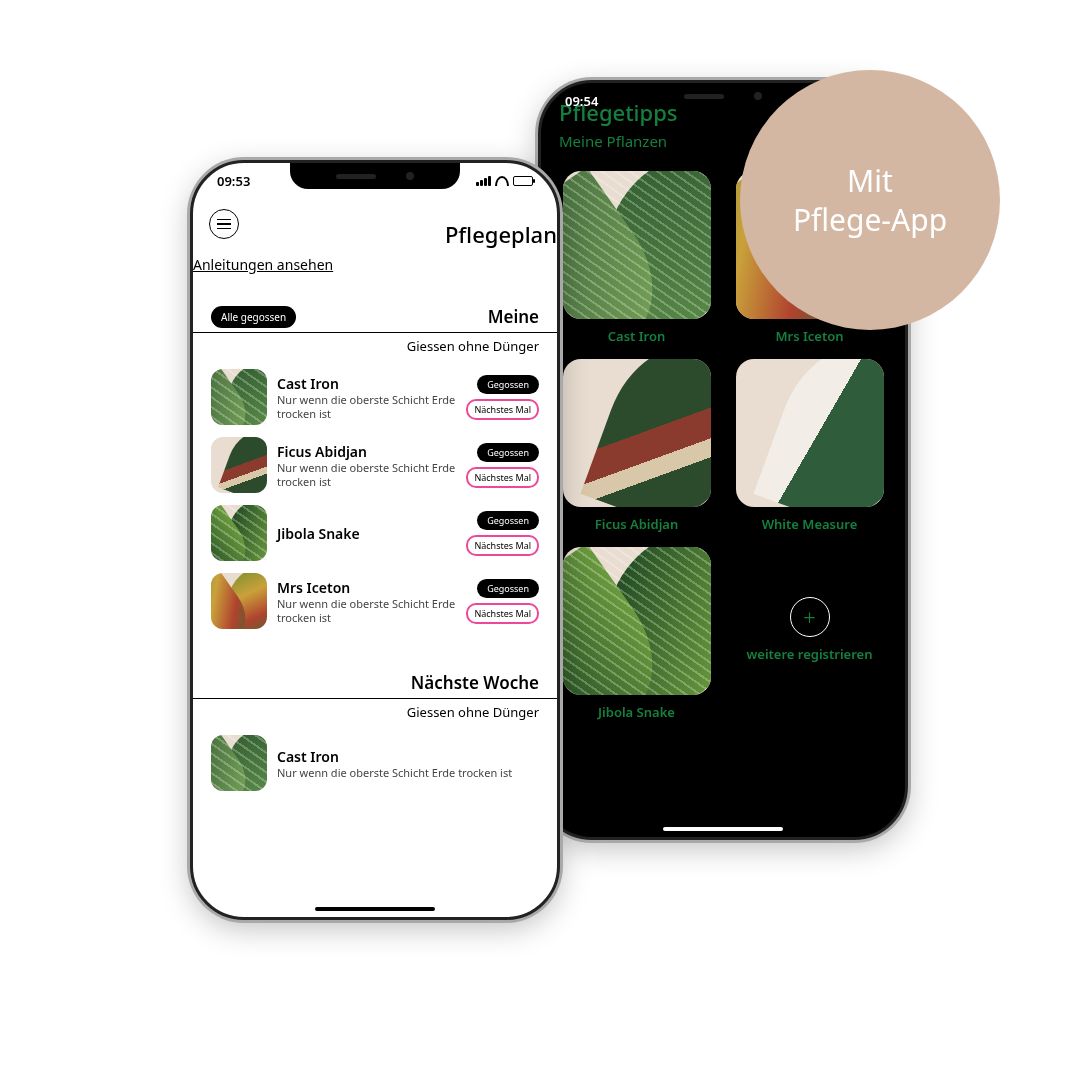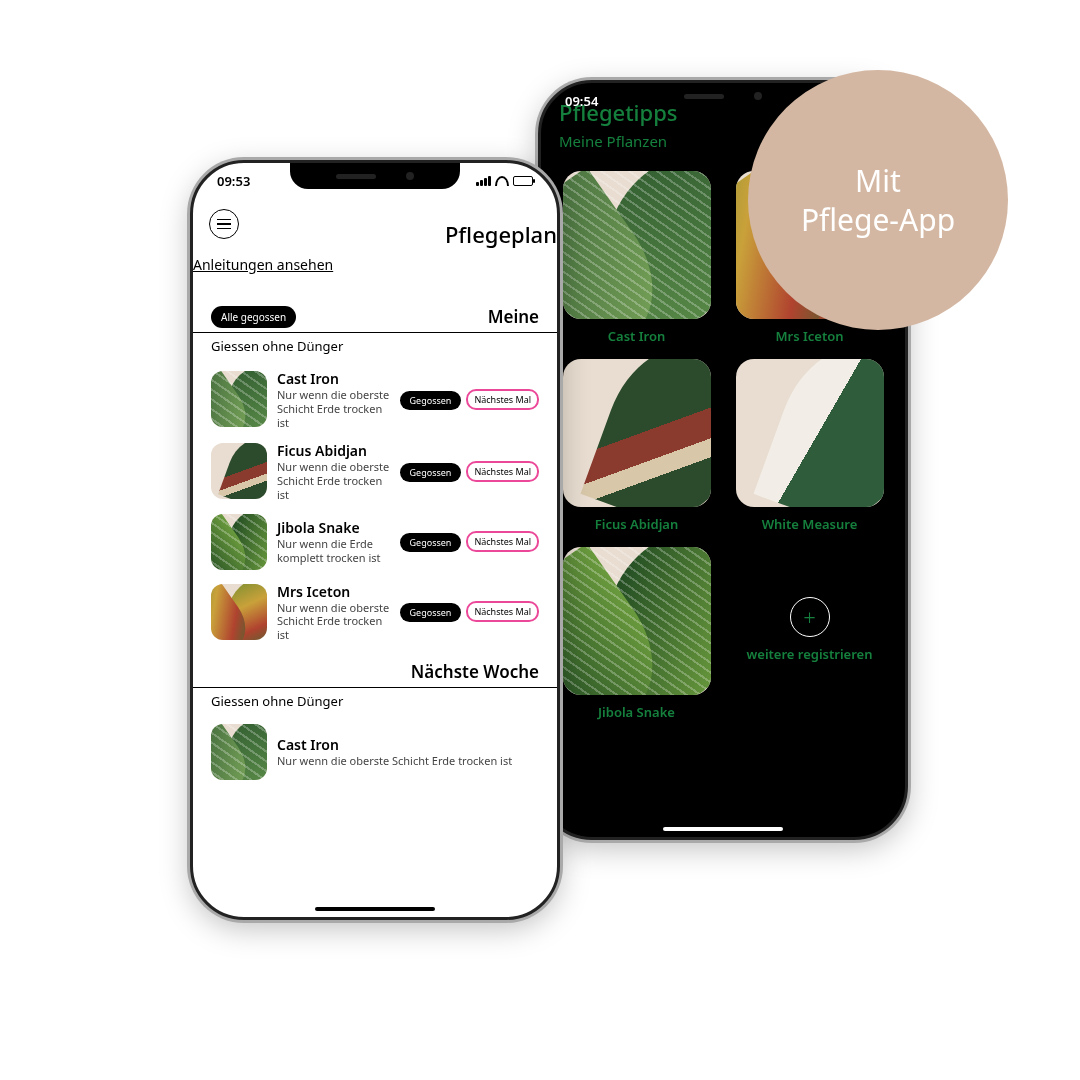--- a/index.html
+++ b/index.html
@@ -55,27 +55,27 @@
   .menu-btn{position:absolute; top:46px; left:16px; width:30px;height:30px;
     border:1px solid #000;border-radius:50%;display:flex;flex-direction:column;gap:3px;
     align-items:center;justify-content:center;}
   .menu-btn span{width:14px;height:1.5px;background:#000;}
   .pf-title{text-align:right;font-size:22px;font-weight:500;margin-top:14px;padding-left:38px;}
   .pf-link{text-align:left;font-size:14px;margin-top:6px;text-decoration:underline;}
   .sec-head{display:flex;justify-content:space-between;align-items:center;
     padding:0 18px;margin-top:31px;border-bottom:1px solid #000;padding-bottom:4px;}
   .pill{background:#000;color:#fff;font-size:10px;padding:4px 10px;border-radius:12px;}
   .sec-title{font-size:17px;font-weight:600;}
-  .sec-sub{font-size:13px;padding:4px 18px 8px;}
+  .sec-sub{text-align:right;font-size:13px;padding:4px 18px 8px;margin-left:46px;}
   .plant-row{display:flex;align-items:center;gap:10px;padding:6px 18px;}
   .thumb{width:56px;height:56px;border-radius:12px;position:relative;overflow:hidden;flex-shrink:0;}
   .plant-info{flex:1;}
   .plant-name{font-size:14px;font-weight:600;}
   .plant-desc{font-size:11px;color:#444;line-height:1.25;}
-  .row-btns{display:flex;flex-direction:row;gap:5px;align-items:flex-end;}
+  .row-btns{display:flex;flex-direction:column;gap:5px;align-items:flex-end;}
   .btn-fill{background:#000;color:#fff;font-size:9px;padding:3px 10px;border-radius:10px;}
   .btn-out{border:2px solid #ec4899;font-size:9px;padding:2px 6px;border-radius:10px;}
 
   
   .dk-screen{color:#15803d;padding:0 18px;}
   .dk-title{font-size:22px;font-weight:500;margin-top:14px;}
   .dk-sub{font-size:15px;margin-top:4px;}
   .dk-grid{display:grid;grid-template-columns:1fr 1fr;gap:14px 18px;margin-top:20px;}
   .dk-cell{display:flex;flex-direction:column;align-items:center;}
   .dk-thumb{width:148px;height:148px;border-radius:18px;overflow:hidden;position:relative;}
@@ -89,21 +89,21 @@
   .leaf.big{width:90%;height:120%;top:-10%;left:30%;transform:rotate(20deg);}
   .leaf.big2{width:80%;height:110%;top:10%;left:-25%;transform:rotate(-35deg);background:linear-gradient(135deg,#355c35,#7aa75a);}
   .stripes::after{content:"";position:absolute;inset:0;background:repeating-linear-gradient(35deg,rgba(255,255,255,0)0 6px,rgba(255,255,255,.25)6px 8px);}
   .snake .leaf{background:linear-gradient(90deg,#234d23,#6a9a3d);}
   .iceton .leaf{background:linear-gradient(135deg,#6a8b2f,#c9a13a 40%,#b0432f 70%,#3e6a2f);}
   .wm .leaf{background:linear-gradient(100deg,#f2eee7 0 35%,#2f5c3a 35% 100%);}
   .ficus .leaf{background:linear-gradient(140deg,#2c4a2c 0 45%,#8b3a2e 45% 58%,#d8c7a8 58% 66%,#2c4a2c 66%);}
 
   
   .badge{
-    position:absolute; right:72px; top:70px; width:260px; height:260px;
+    position:absolute; right:80px; top:70px; width:260px; height:260px;
     background:#d4b7a2; border-radius:50%; z-index:5;
     display:flex; align-items:center; justify-content:center; text-align:center;
     color:#fff; font-size:30px; line-height:1.3; font-weight:400;
   }
 </style>
 </head>
 <body>
 
 <div class="phone dark back">
   <div class="notch"></div>
@@ -225,21 +225,20 @@
       </div>
     </div>
 
     <div class="plant-row">
       <div class="thumb bg-beige snake stripes">
           <div class="leaf big"></div>
           <div class="leaf big2"></div>
         </div>
       <div class="plant-info">
         <div class="plant-name">Jibola Snake</div>
-        <div class="plant-desc">Nur wenn die Erde komplett trocken ist</div>
       </div>
       <div class="row-btns">
         <span class="btn-fill">Gegossen</span>
         <span class="btn-out">Nächstes Mal</span>
       </div>
     </div>
 
     <div class="plant-row">
       <div class="thumb bg-beige iceton">
           <div class="leaf big"></div>
@@ -248,21 +247,21 @@
       <div class="plant-info">
         <div class="plant-name">Mrs Iceton</div>
         <div class="plant-desc">Nur wenn die oberste Schicht Erde trocken ist</div>
       </div>
       <div class="row-btns">
         <span class="btn-fill">Gegossen</span>
         <span class="btn-out">Nächstes Mal</span>
       </div>
     </div>
 
-    <div class="sec-head" style="margin-top:12px;">
+    <div class="sec-head" style="margin-top:36px;">
       <span></span>
       <span class="sec-title">Nächste Woche</span>
     </div>
     <div class="sec-sub">Giessen ohne Dünger</div>
 
     <div class="plant-row">
       <div class="thumb bg-beige stripes">
           <div class="leaf big"></div>
           <div class="leaf big2"></div>
         </div>

